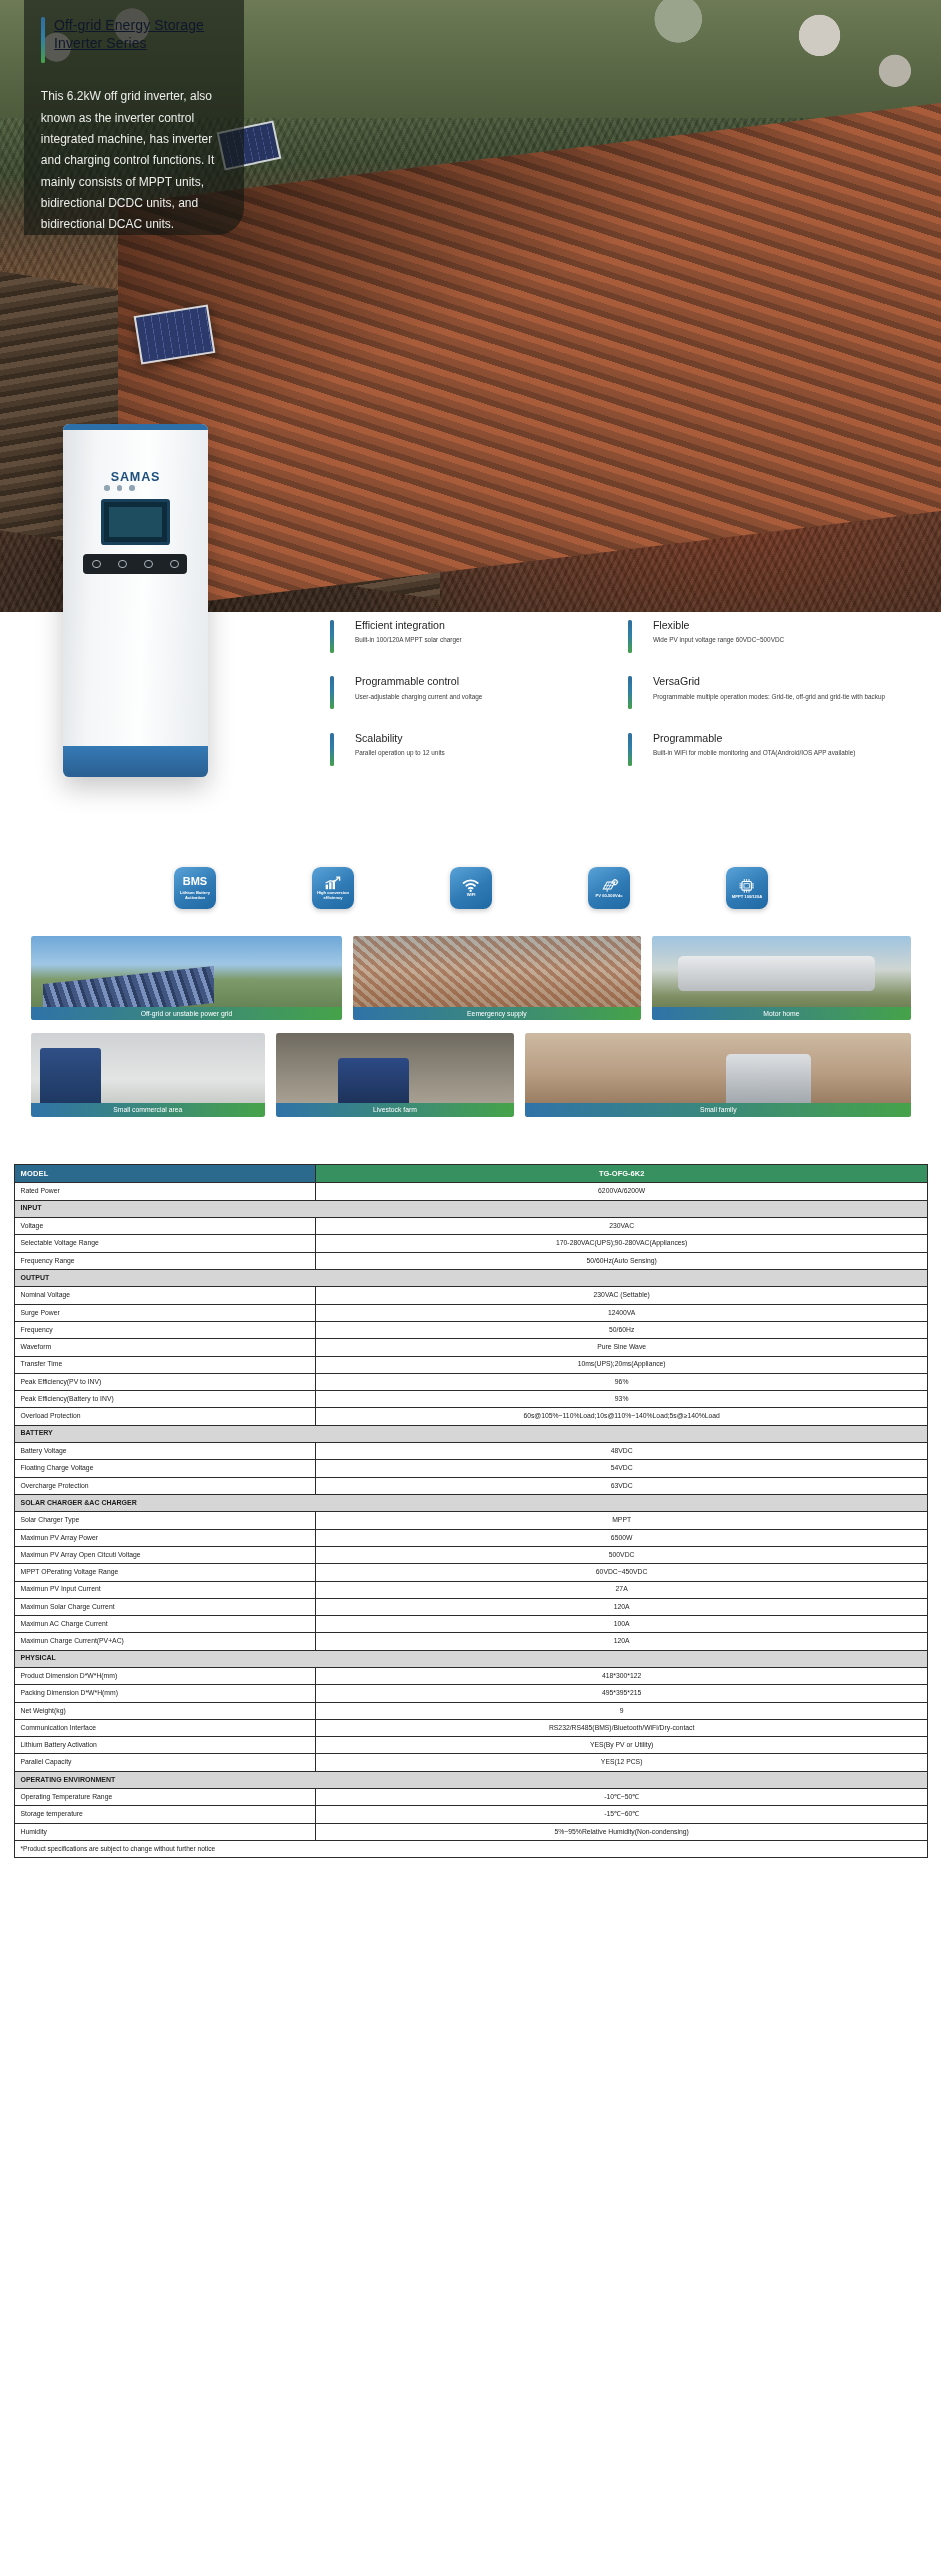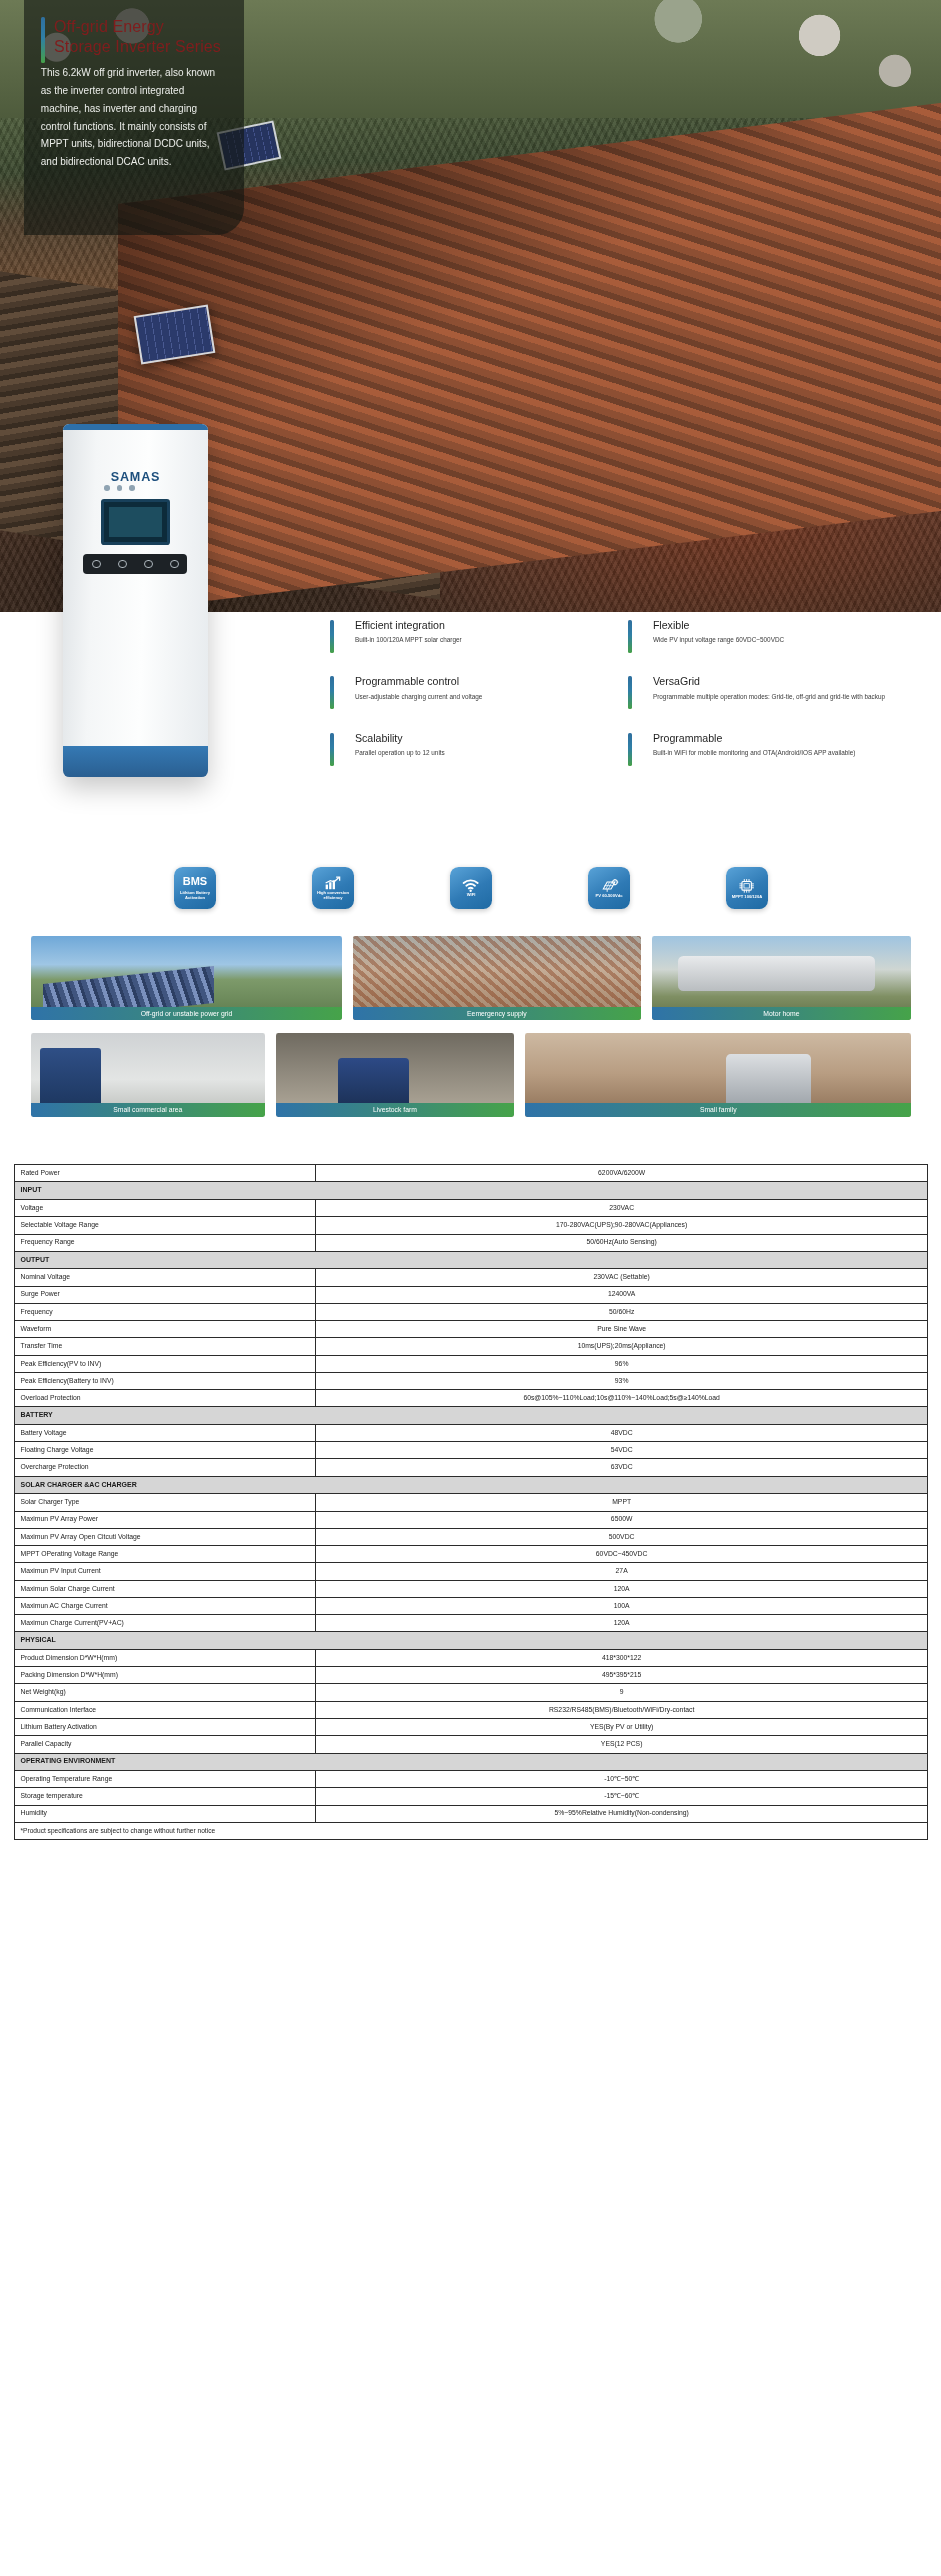--- a/index.html
+++ b/index.html
@@ -82,25 +82,26 @@
     background: rgba(18,22,18,.62);
     border-radius: 0 0 27px 0;
     padding: 17.3px 20.4px 15.7px 17.3px;
   }
   .hero-title-wrap { display:flex; gap:9.4px; align-items:flex-start; }
   .accent-bar {
     width:3.9px; flex:0 0 3.9px; border-radius:1.6px;
     background: linear-gradient(180deg, #2f6f9e 0%, #2f7fa6 45%, #46a048 100%);
   }
   .hero-title {
-    font-size: 16px; line-height: 1.24; font-weight: 400; color:#7f1d1d;
+    font-size: 14px; line-height: 1.24; font-weight: 400; color:#0f172a;
     letter-spacing:0.1px;
+    text-decoration:underline;
   }
   .hero-desc {
-    margin-top:1px; font-size:10px; line-height:1.78; color:#eceeea;
+    margin-top:23px; font-size:12px; line-height:1.78; color:#eceeea;
     max-width:188px;
   }
 
   
   .prod-section { position:relative; width:802px; height:235px; background:#fff; }
   .prod-img {
     position:absolute; left:63px; top:-188px; width:145px; height:353px;
     border-radius:6.3px;
     background: linear-gradient(92deg, #dfe3e6 0%, #f4f6f7 22%, #fdfefe 55%, #e7ebee 100%);
     box-shadow: 0 11px 27px rgba(0,0,0,.22);
@@ -349,20 +350,24 @@
     <div class="gitem" style="flex:1.42">
       <div class="gphoto ph-family"></div>
       <div class="gcap">Small family</div>
     </div>
   </div>
 </section>
 
 <section class="spec-wrap">
   <table class="spec">
     <tbody id="spec-body">
+        <tr class="hdr">
+          <td class="k">MODEL</td>
+          <td class="v">TG-OFG-6K2</td>
+        </tr>
         <tr>
           <td class="k">Rated Power</td>
           <td class="v">6200VA/6200W</td>
         </tr>
         <tr class="grp">
           <td colspan="2">INPUT</td>
         </tr>
         <tr>
           <td class="k">Voltage</td>
           <td class="v">230VAC</td>

